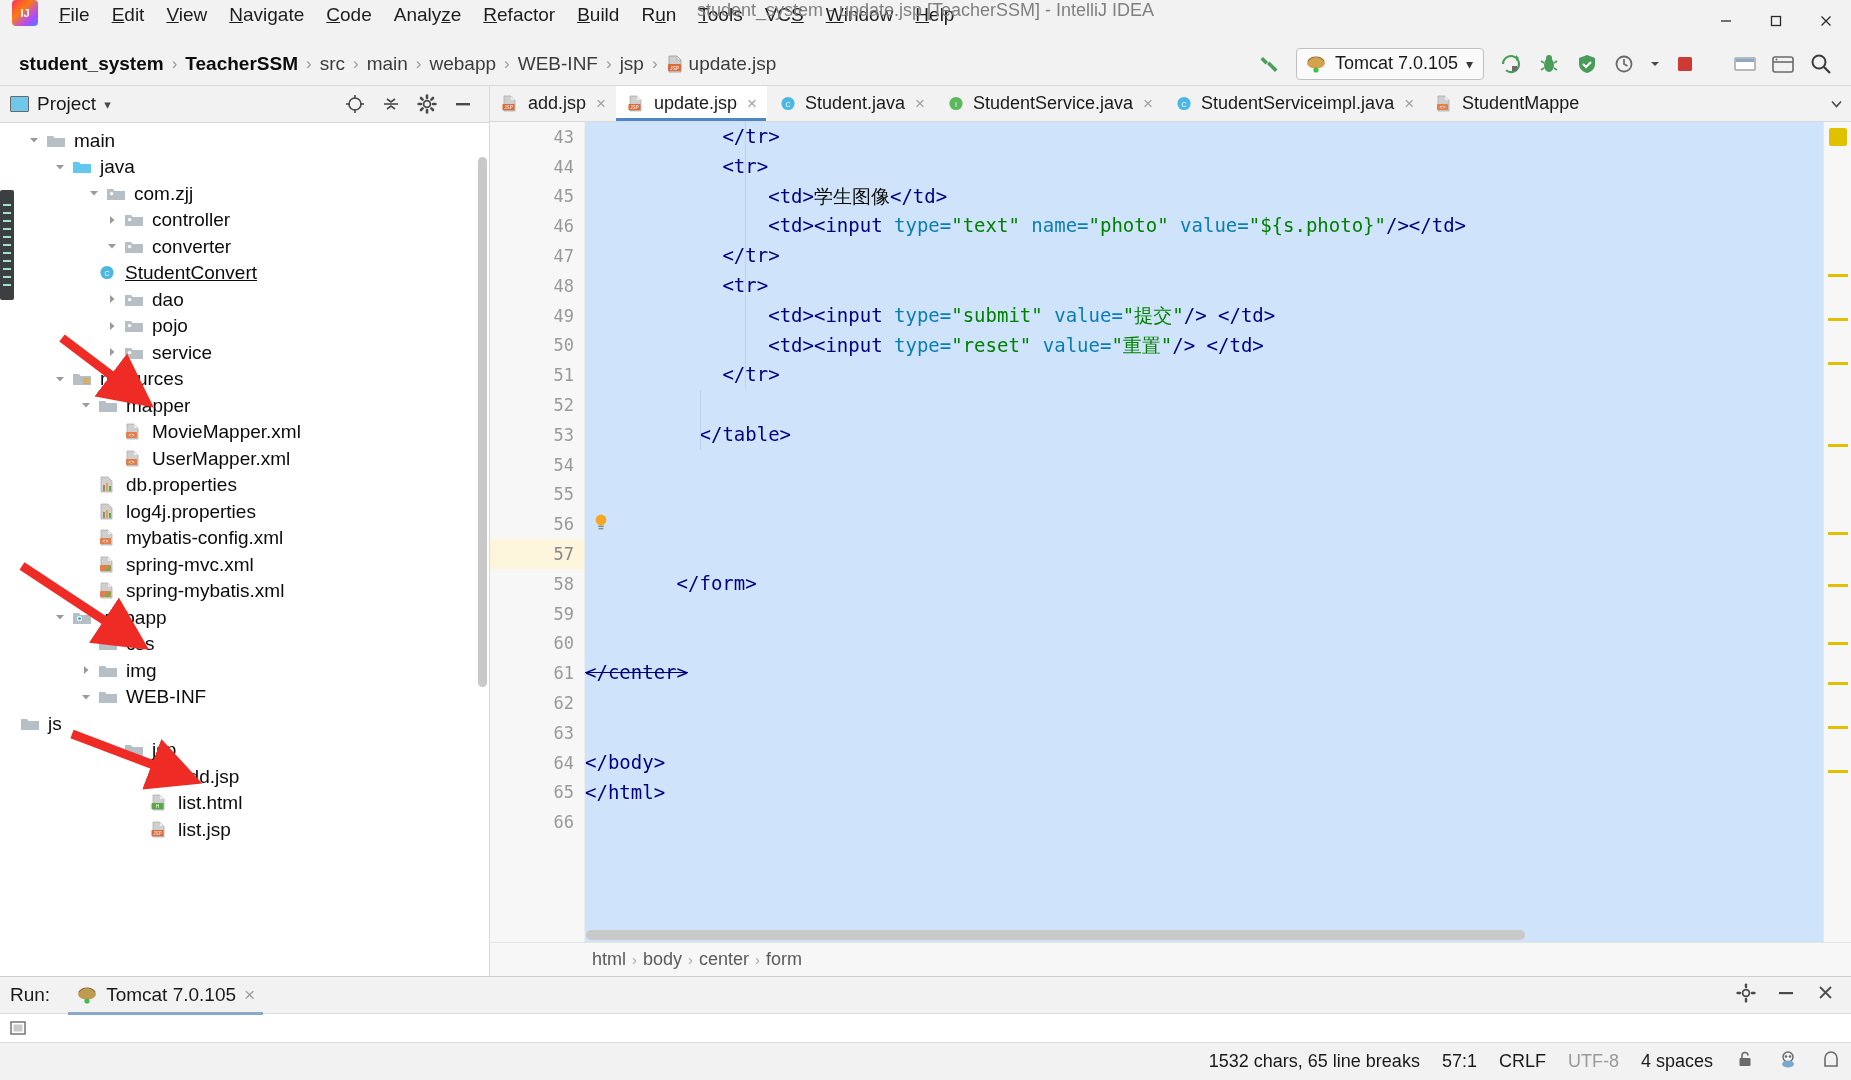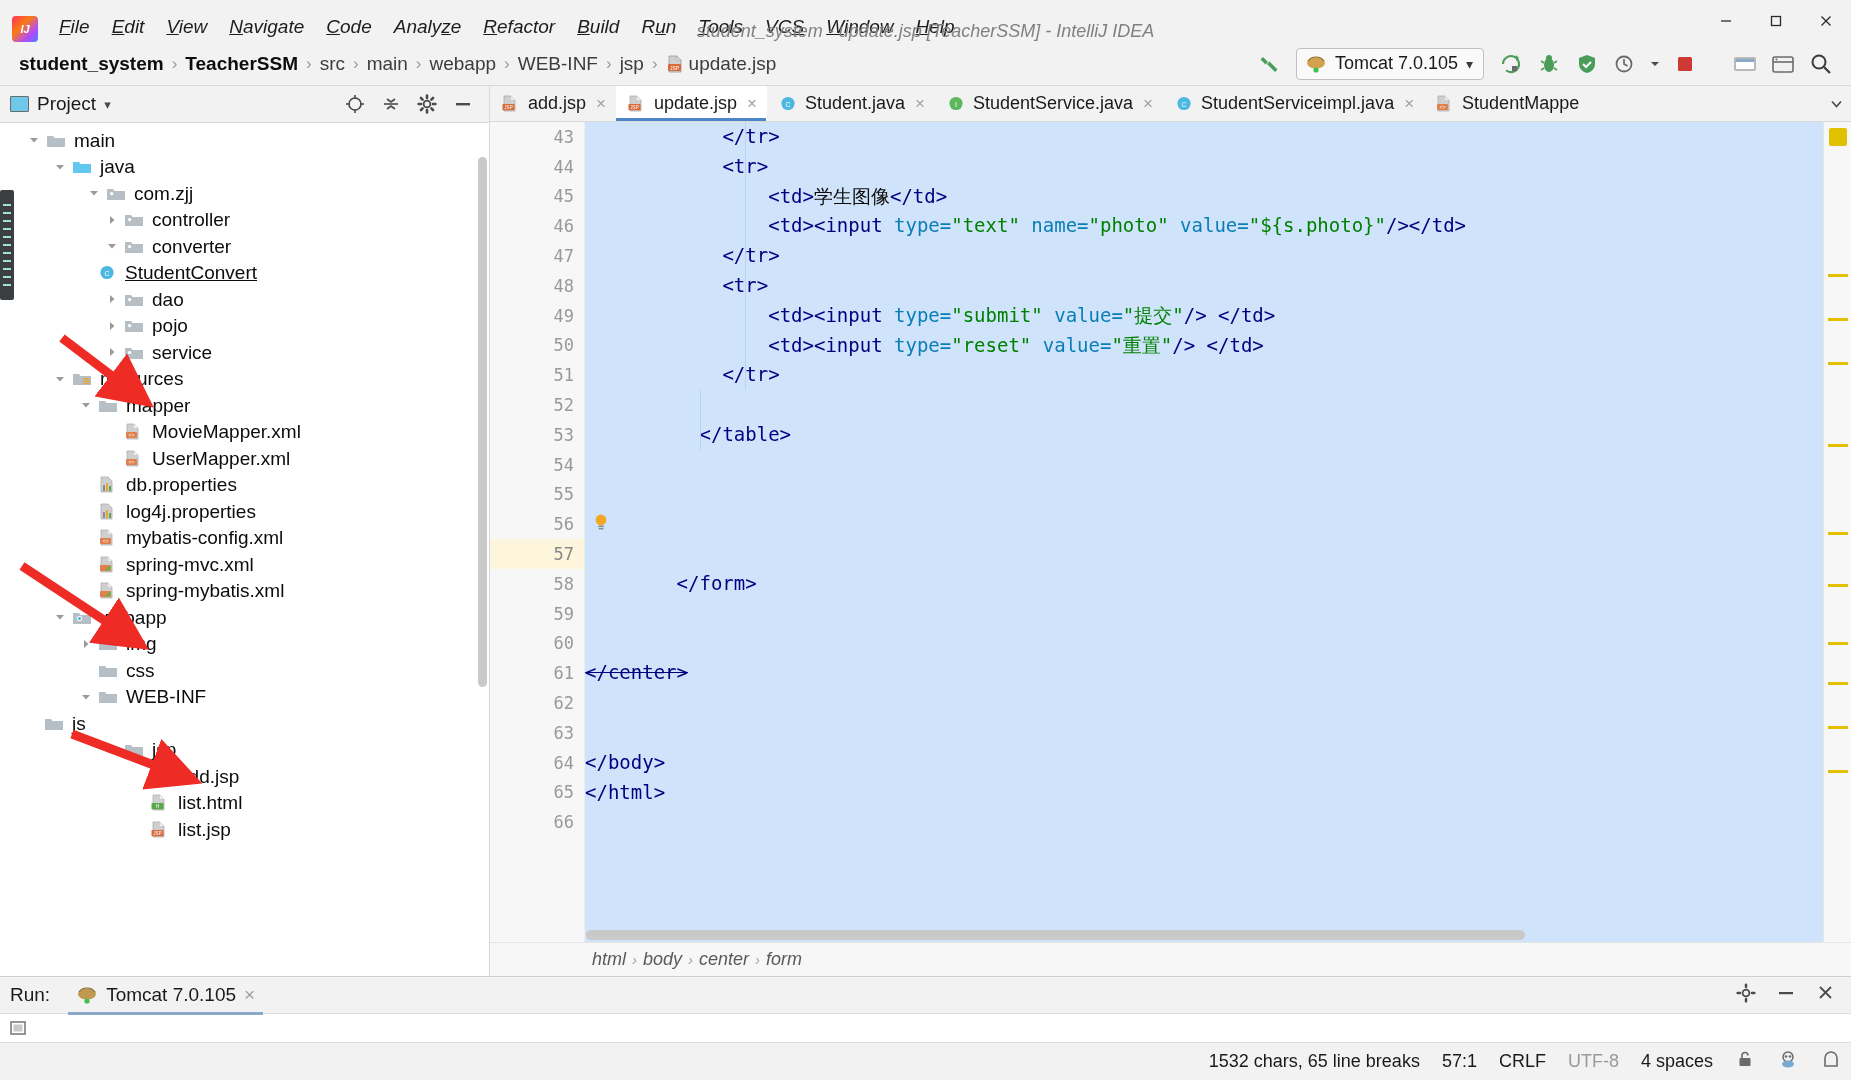--- a/index.html
+++ b/index.html
@@ -8,22 +8,22 @@
     width:1851px; height:1080px;
     font-family:"Liberation Sans", sans-serif;
     font-size:17px; color:#1a1a1a;
     background:#f2f2f2; overflow:hidden;
     -webkit-font-smoothing:antialiased;
   }
   #app { width:1851px; height:1080px; display:flex; flex-direction:column; position:relative; }
 
   
   .titlebar {
-    height:42px; background:#f2f2f2; display:flex; align-items:flex-end;
-    flex:0 0 42px; position:relative;font-style:italic;
+    height:42px; background:#f2f2f2; display:flex; align-items:flex-start;
+    flex:0 0 42px; position:relative;
   }
   .app-logo { width:26px; height:26px; margin:0 10px 0 12px; position:relative; flex:0 0 auto; }
   .app-logo .lg {
     position:absolute; inset:0;
     background:linear-gradient(135deg,#fe315d 0%,#f97a12 38%,#b24aff 72%,#4a7fff 100%);
     border-radius:4px;
   }
   .app-logo .lgtxt {
     position:absolute; inset:0; color:#fff; font-size:11px; font-weight:bold;
     display:flex; align-items:center; justify-content:center; font-family:"Liberation Sans",sans-serif;
@@ -131,21 +131,21 @@
   .markergutter { width:28px; flex:0 0 28px; background:#f7f7f7; position:relative; border-left:1px solid #e6e6e6; }
   .mk { position:absolute; left:4px; width:20px; height:3px; }
   .mk.warn { background:#e2c000; }
   .mk.top { background:#dfc100; height:18px; width:18px; left:5px; border-radius:2px; }
 
   .hscroll { position:absolute; left:96px; right:30px; bottom:2px; height:10px; }
   .hscroll .thumb { height:10px; background:#c9c9c9; border-radius:5px; width:76%; }
 
   .breadcrumbbar {
     height:34px; flex:0 0 34px; background:#f7f7f7; display:flex; align-items:center;
-    padding-left:96px; border-top:1px solid #e4e4e4; font-size:18px; color:#5a5a5a; gap:0px;font-style:italic;
+    padding-left:96px; border-top:1px solid #e4e4e4; font-size:18px; color:#5a5a5a; gap:0px;
   }
   .bcrumb { padding:0 6px; }
   .bcsep { color:#a5a5a5; font-size:15px; }
 
   
   .runpanel { flex:0 0 66px; background:#f2f2f2; border-top:1px solid #cfcfcf; display:flex; flex-direction:column; }
   .run-head { height:36px; display:flex; align-items:center; padding-left:10px; gap:0px; position:relative; }
   .run-label { font-size:19px; color:#1a1a1a; margin-right:18px; }
   .run-tab {
     display:flex; align-items:center; gap:8px; font-size:19px; padding:4px 8px; position:relative;
@@ -623,55 +623,55 @@
             <span class="nico">
               <svg width="20" height="17" viewBox="0 0 20 17">
                 <path d="M1 4h6l1.6 2H19v9H1z" fill="#b6bec6"></path>
                 <circle cx="7.5" cy="9.5" r="2.6" fill="#ffffff"></circle>
                 <circle cx="7.5" cy="9.5" r="1.5" fill="#2ab4e8"></circle>
               </svg>
             </span>
             <span class="nlabel">webapp</span>
           </div>
           <div class="node" style="padding-left: 78px;">
+            <span class="arrow none"></span>
+            <span class="nico">
+              <svg width="20" height="17" viewBox="0 0 20 17">
+                <path d="M1 4h6l1.6 2H19v9H1z" fill="#b6bec6"></path>
+              </svg>
+            </span>
+            <span class="nlabel">css</span>
+          </div>
+          <div class="node" style="padding-left: 78px;">
             <span class="arrow">
               <svg width="12" height="12" viewBox="0 0 12 12">
                 <path d="M4 2l4.5 4L4 10z" fill="#9a9a9a"></path>
               </svg>
             </span>
             <span class="nico">
               <svg width="20" height="17" viewBox="0 0 20 17">
                 <path d="M1 4h6l1.6 2H19v9H1z" fill="#b6bec6"></path>
               </svg>
             </span>
             <span class="nlabel">img</span>
           </div>
           <div class="node" style="padding-left: 78px;">
-            <span class="arrow none"></span>
-            <span class="nico">
-              <svg width="20" height="17" viewBox="0 0 20 17">
-                <path d="M1 4h6l1.6 2H19v9H1z" fill="#b6bec6"></path>
-              </svg>
-            </span>
-            <span class="nlabel">css</span>
-          </div>
-          <div class="node" style="padding-left: 78px;">
             <span class="arrow">
               <svg width="12" height="12" viewBox="0 0 12 12">
                 <path d="M2 4l4 4.5L10 4z" fill="#9a9a9a"></path>
               </svg>
             </span>
             <span class="nico">
               <svg width="20" height="17" viewBox="0 0 20 17">
                 <path d="M1 4h6l1.6 2H19v9H1z" fill="#b6bec6"></path>
               </svg>
             </span>
             <span class="nlabel">WEB-INF</span>
           </div>
-          <div class="node" style=" margin-left: 24px;">
+          <div class="node" style="">
             <span class="arrow none"></span>
             <span class="nico">
               <svg width="20" height="17" viewBox="0 0 20 17">
                 <path d="M1 4h6l1.6 2H19v9H1z" fill="#b6bec6"></path>
               </svg>
             </span>
             <span class="nlabel">js</span>
           </div>
           <div class="node" style="padding-left: 104px;">
             <span class="arrow">

